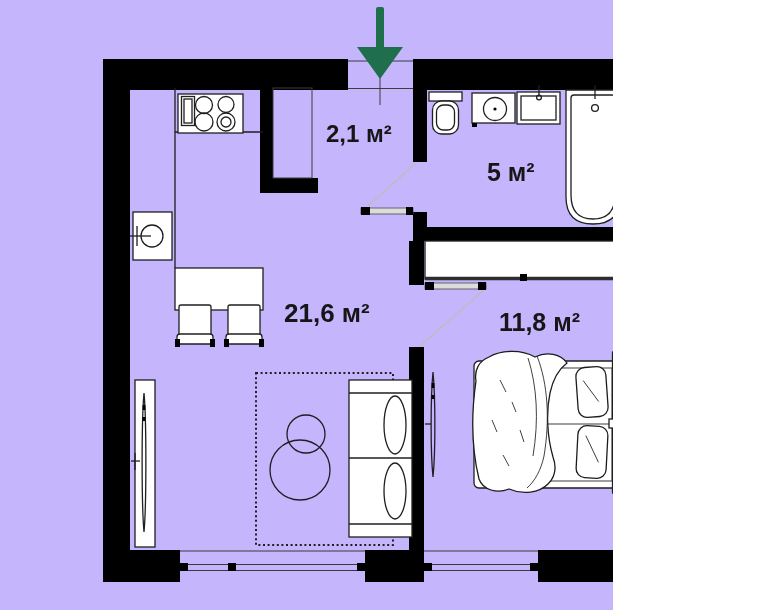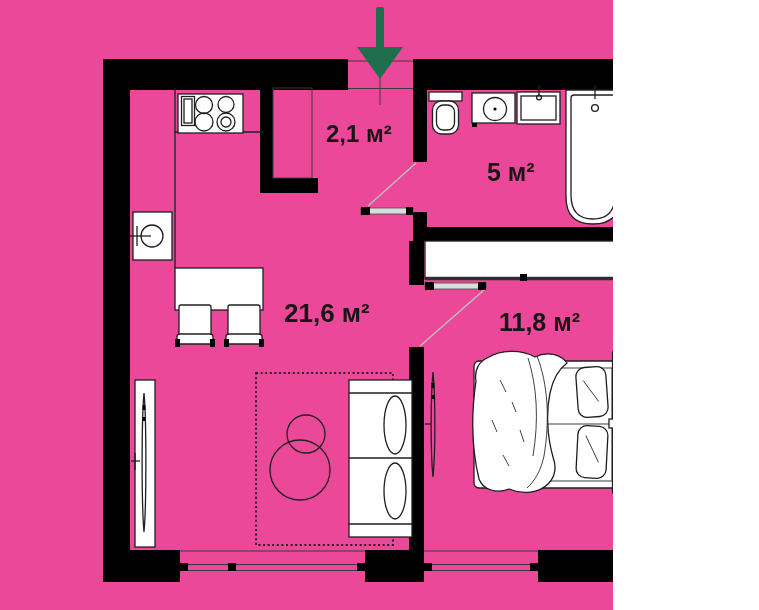--- a/index.html
+++ b/index.html
@@ -1,16 +1,16 @@
 <!DOCTYPE html>
 <html><head>
 <meta charset="utf-8">
 <style>
   html,body { margin:0; padding:0; background:#fff; }
-  .stage { position:relative; width:613px; height:610px; background:#ec4899; overflow:hidden; }
+  .stage { position:relative; width:613px; height:610px; background:#c4b5fd; overflow:hidden; }
   svg { position:absolute; inset:0; display:block; }
 
   .wall   { fill:#000000; stroke:none; }
   .shape  { fill:#ffffff; stroke:#1f1f1f; stroke-width:1.3; }
   .ln     { fill:none;    stroke:#1f1f1f; stroke-width:1.3; }
   .thin   { fill:none;    stroke:#3c3c3c; stroke-width:1; }
   .glass  { fill:none;    stroke:#3a3a3a; stroke-width:1; }
   .chord  { fill:none;    stroke:#bdbdbd; stroke-width:1.6; }
   .leaf   { fill:#dcdcdc; stroke:#4a4a4a; stroke-width:0.8; }
   .cap    { fill:#000000; stroke:none; }

